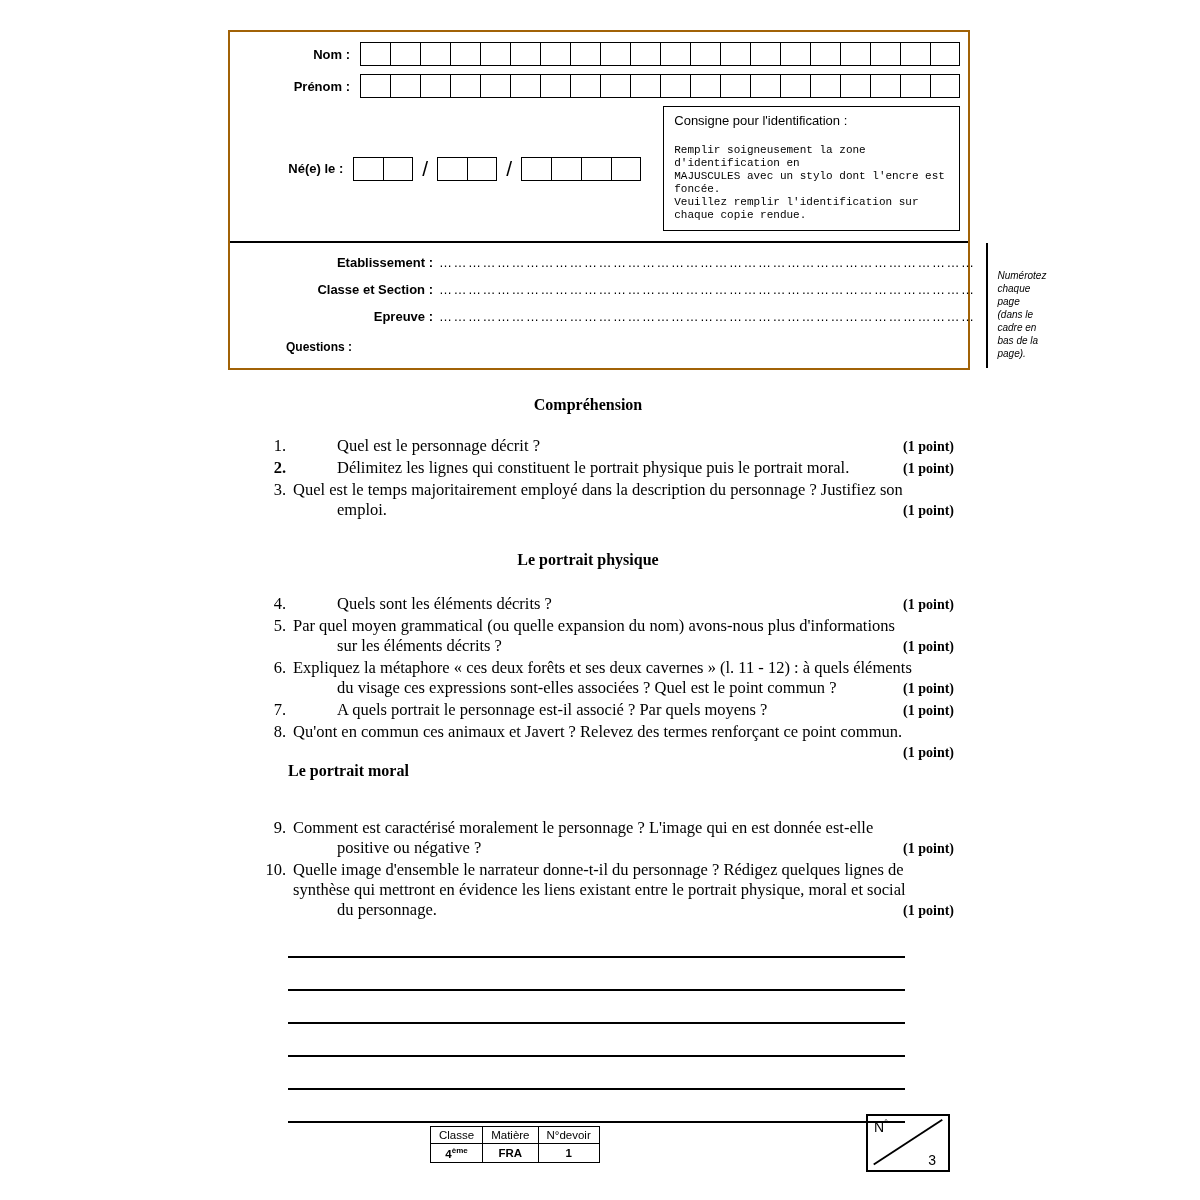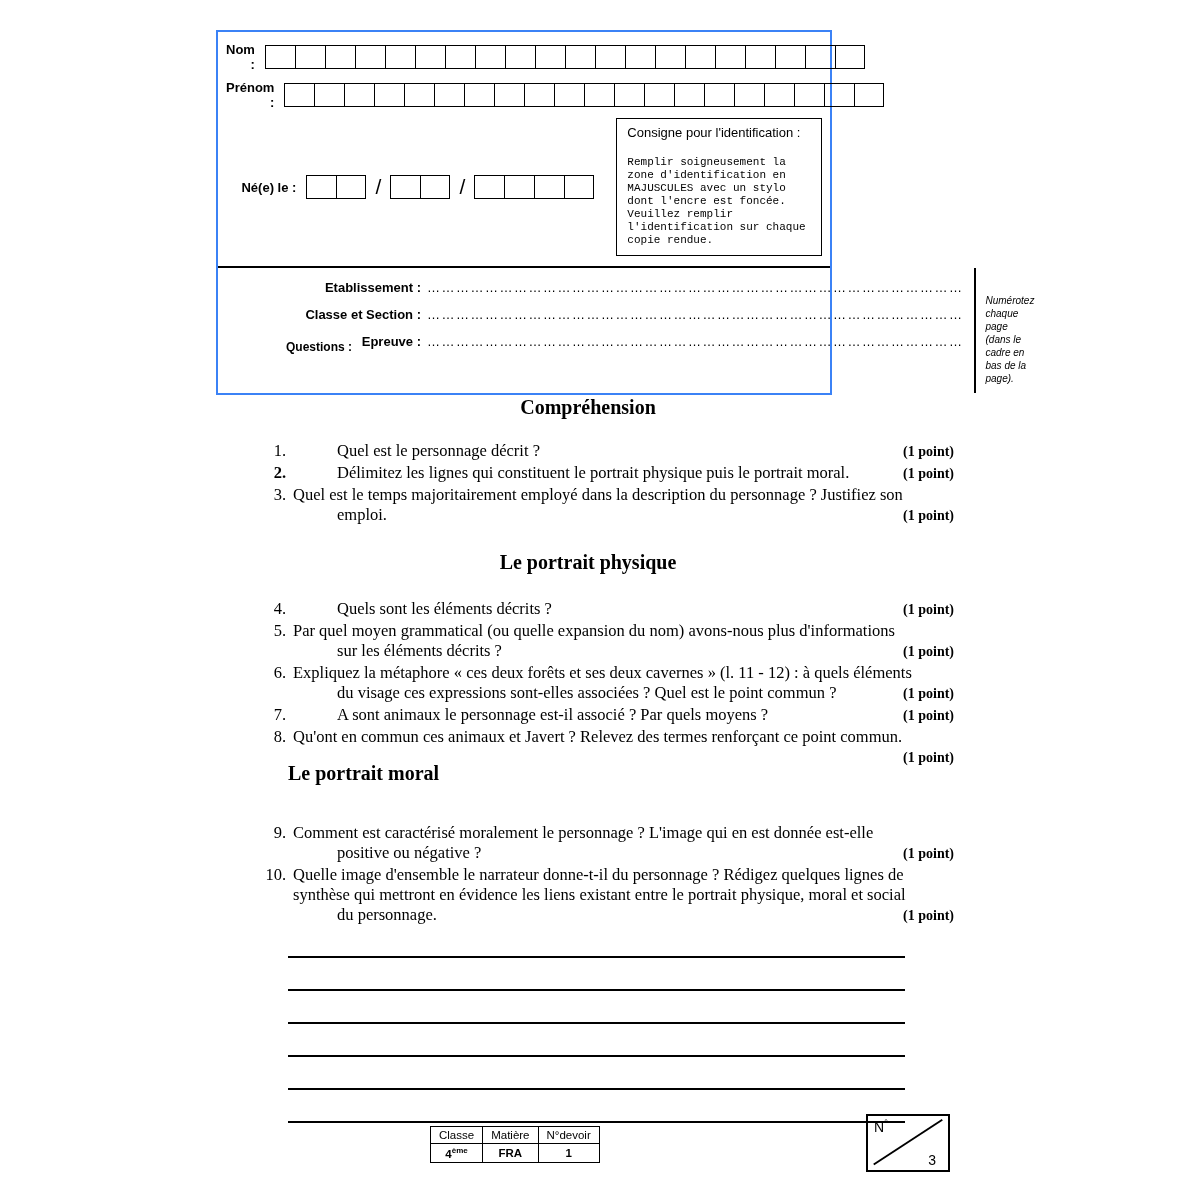--- a/index.html
+++ b/index.html
@@ -17,24 +17,24 @@
   }
   .page {
     position: relative;
     width: 1200px;
     height: 1200px;
   }
 
   
   .ident-box {
     position: absolute;
-    left: 216px;
+    left: 228px;
     top: 30px;
-    width: 616px;
-    border: 2px solid #3b82f6;
+    width: 742px;
+    border: 2px solid #a16207;
     box-sizing: border-box;
   }
   .ident-top {
     padding: 10px 8px 10px 8px;
     border-bottom: 2px solid #000;
   }
   .row {
     display: flex;
     align-items: center;
     margin-bottom: 8px;
@@ -133,21 +133,21 @@
     position: absolute;
     left: 286px;
     top: 340px;
     font-family: "Liberation Sans", sans-serif;
     font-weight: bold;
     font-size: 12px;
   }
   .section-title {
     font-family: "Liberation Serif", serif;
     font-weight: bold;
-    font-size: 20px;
+    font-size: 16px;
   }
   .qblock {
     position: absolute;
     left: 262px;
     width: 692px;
   }
   .q-item {
     display: flex;
     font-size: 16.5px;
     line-height: 20px;
@@ -414,21 +414,21 @@
           <span class="main">du visage ces expressions sont-elles associées ? Quel est le point commun ?</span>
           <span class="pts">(1 point)</span>
         </div>
       </div>
     </div>
 
     <div class="q-item">
       <div class="q-num">7.</div>
       <div class="q-text">
         <div class="q-line">
-          <span class="main">A sont animaux le personnage est-il associé ? Par quels moyens ?</span>
+          <span class="main">A quels portrait le personnage est-il associé ? Par quels moyens ?</span>
           <span class="pts">(1 point)</span>
         </div>
       </div>
     </div>
 
     <div class="q-item">
       <div class="q-num">8.</div>
       <div class="q-text">
         <div>Qu'ont en commun ces animaux et Javert ? Relevez des termes renforçant ce point commun.</div>
         <div class="q-line">

